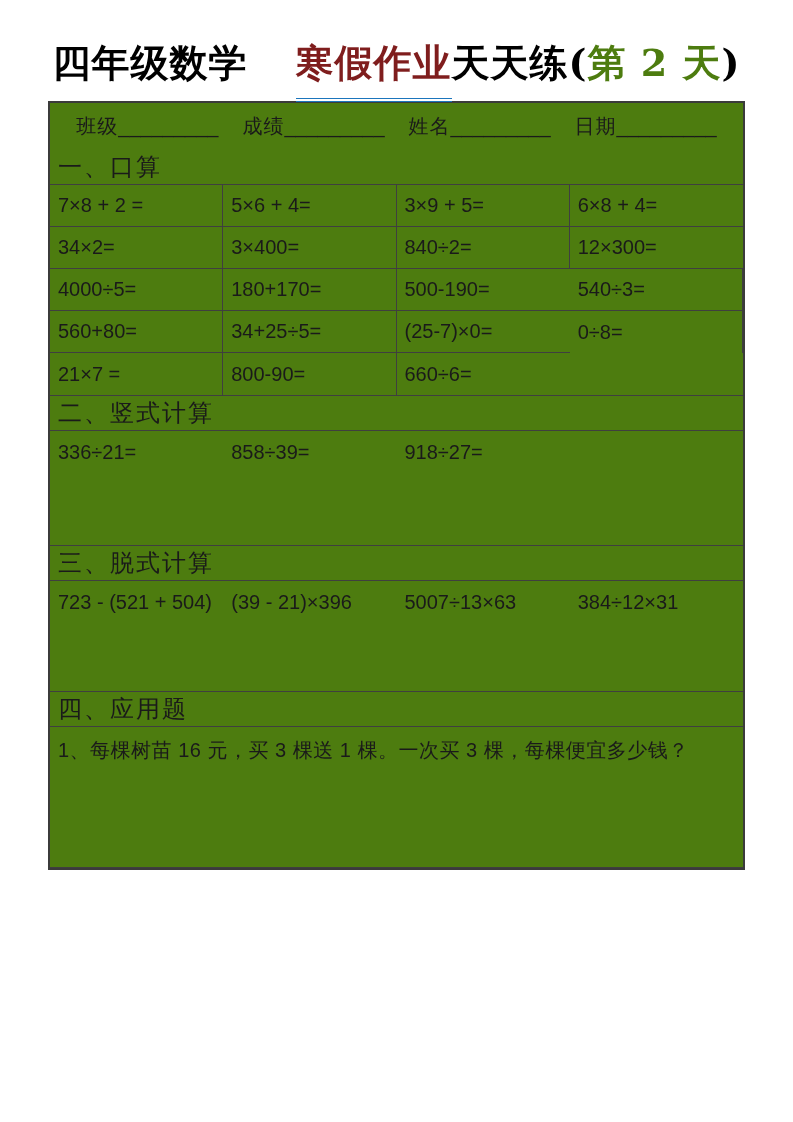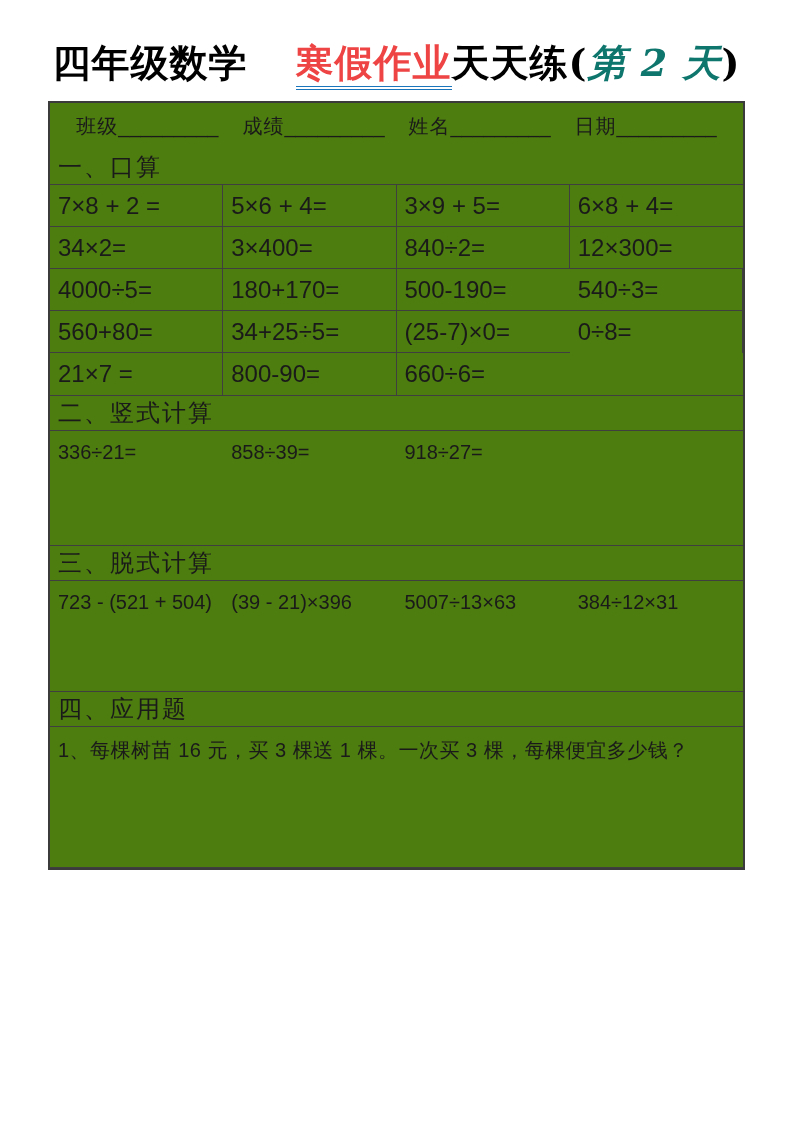--- a/index.html
+++ b/index.html
@@ -17,27 +17,27 @@
     text-align: center;
     font-family: "DejaVu Serif", "Liberation Serif", serif;
     font-weight: bold;
     font-size: 38px;
     letter-spacing: 1px;
     color: #000000;
     line-height: 1.4;
     white-space: nowrap;
   }
   .title-link {
-    color: #ef4444;
+    color: #7f1d1d;
     border-bottom: 4px double #1B75BC;
-    padding-bottom: 1px;
+    padding-bottom: 13px;
     cursor: pointer;
     margin-left: 48px;
   }
-  .title-day { color: #0f766e; font-style: italic; }
+  .title-day { color: #4d7c0f; }
 
   
   .sheet {
     width: 697px;
     margin: 12px 0 0 48px;
     border: 2px solid #3b3b3b;
     background: #4d7c0f;
   }
 
   .fields-row {
@@ -65,21 +65,21 @@
   
   .calc-table {
     display: grid;
     grid-template-columns: repeat(4, 1fr);
   }
   .calc-cell {
     height: 42px;
     display: flex;
     align-items: center;
     padding-left: 8px;
-    font-size: 24px;
+    font-size: 20px;
     border-bottom: 1px solid #3f3f3f;
     border-right: 1px solid #3f3f3f;
     white-space: nowrap;
     overflow: hidden;
   }
   .calc-cell.last-col { border-right: none; }
   .calc-cell.last-row { border-bottom: none; }
 
   
   .problems-row {

